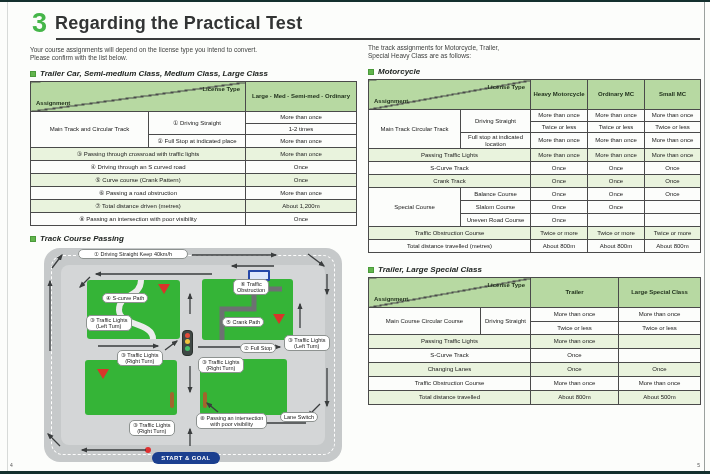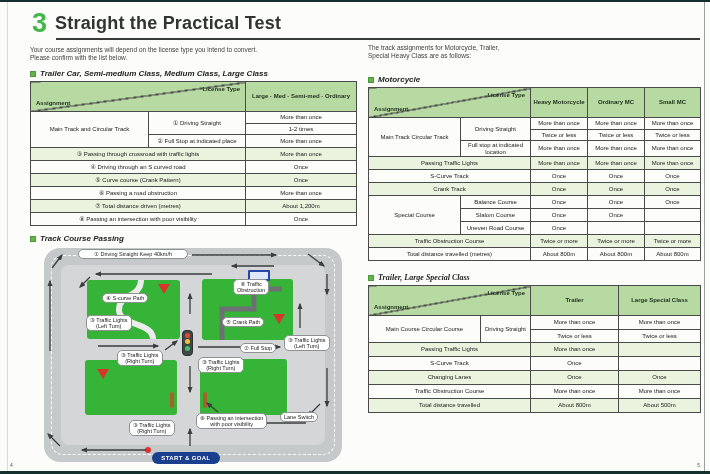--- a/index.html
+++ b/index.html
@@ -93,21 +93,21 @@
 </style>
 </head>
 <body>
 
 <div class="sheet">
   <div class="edge-l"></div>
   <div class="edge-r"></div>
 
   <div class="hdr">
     <span class="num">3</span>
-    <h1>Straight the Practical Test</h1>
+    <h1>Regarding the Practical Test</h1>
   </div>
   <div class="rule"></div>
 
   <div class="col-l">
     <p class="intro">
       <span>Your course assignments will depend on the license type you intend to convert.</span><br>
       <span>Please confirm with the list below.</span>
     </p>
 
     <h2 class="sec">
@@ -258,21 +258,21 @@
       <div class="startgoal">START &amp; GOAL</div>
     </div>
   </div>
 
   <div class="col-r">
     <p class="intro">
       <span>The track assignments for Motorcycle, Trailer,</span><br>
       <span>Special Heavy Class are as follows:</span>
     </p>
 
-    <h2 class="sec" style="margin-top:16px;">
+    <h2 class="sec" style="margin-top:8px;">
       <span class="bullet"></span>
       <span>Motorcycle</span>
     </h2>
 
     <table style="width:332px;">
       <colgroup>
           <col style="width:92px">
           <col style="width:70px">
           <col style="width:57px">
           <col style="width:57px">
@@ -355,21 +355,21 @@
       </tr>
       <tr>
         <td colspan="2">Total distance travelled  (metres)</td>
         <td>About 800m</td>
         <td>About 800m</td>
         <td>About 800m</td>
       </tr>
     </tbody>
       </table>
 
-    <h2 class="sec" style="margin-top:12px;font-family:Liberation Serif, serif;">
+    <h2 class="sec" style="margin-top:12px;">
       <span class="bullet"></span>
       <span>Trailer, Large Special Class</span>
     </h2>
 
     <table style="width:332px;">
       <colgroup>
           <col style="width:112px">
           <col style="width:50px">
           <col style="width:88px">
           <col style="width:82px">

